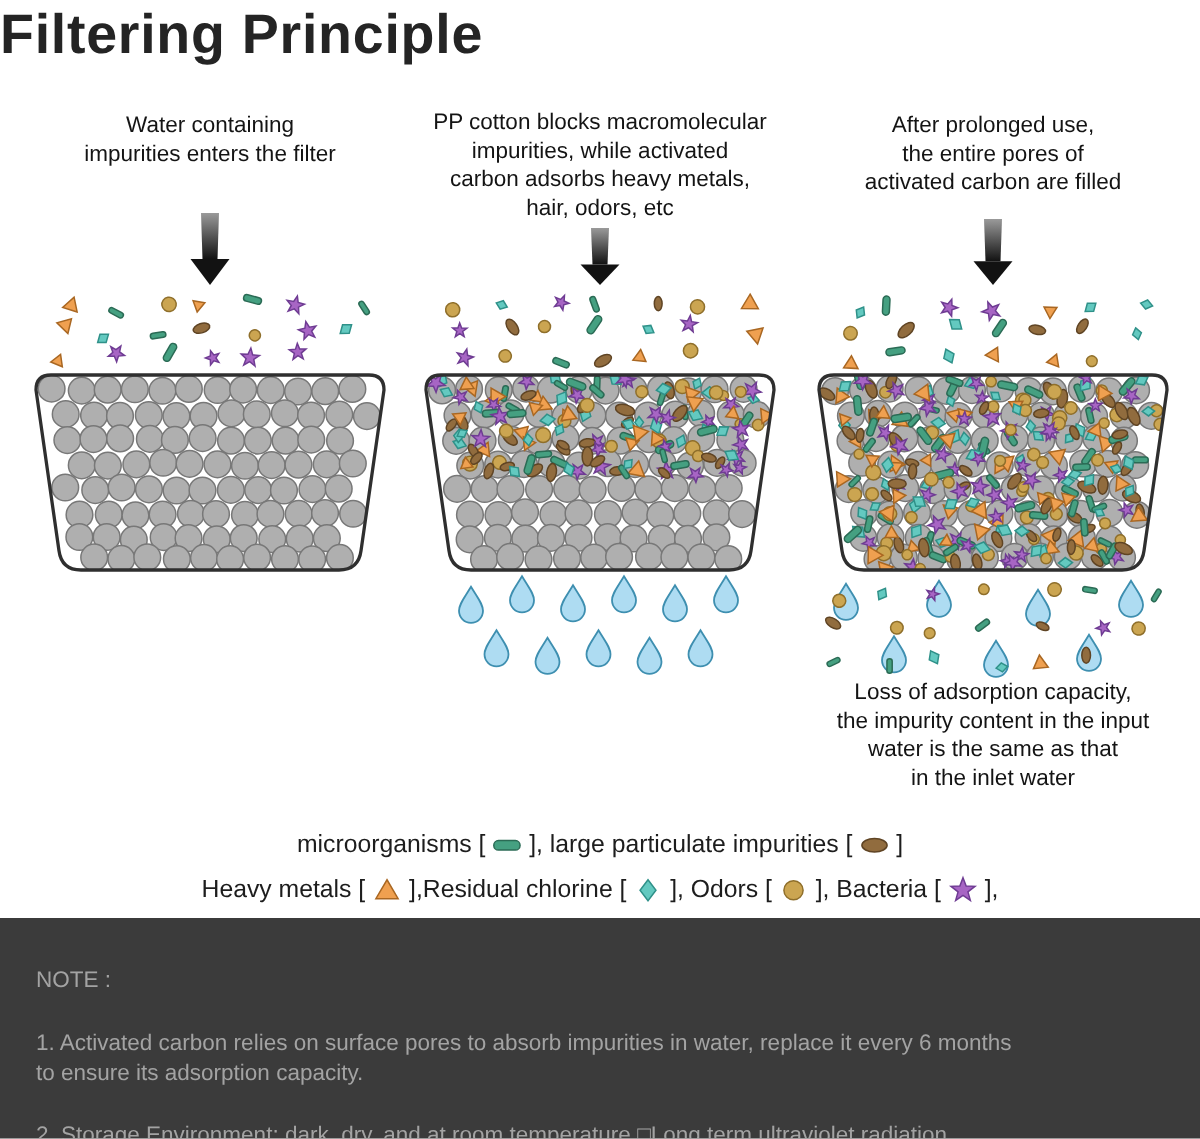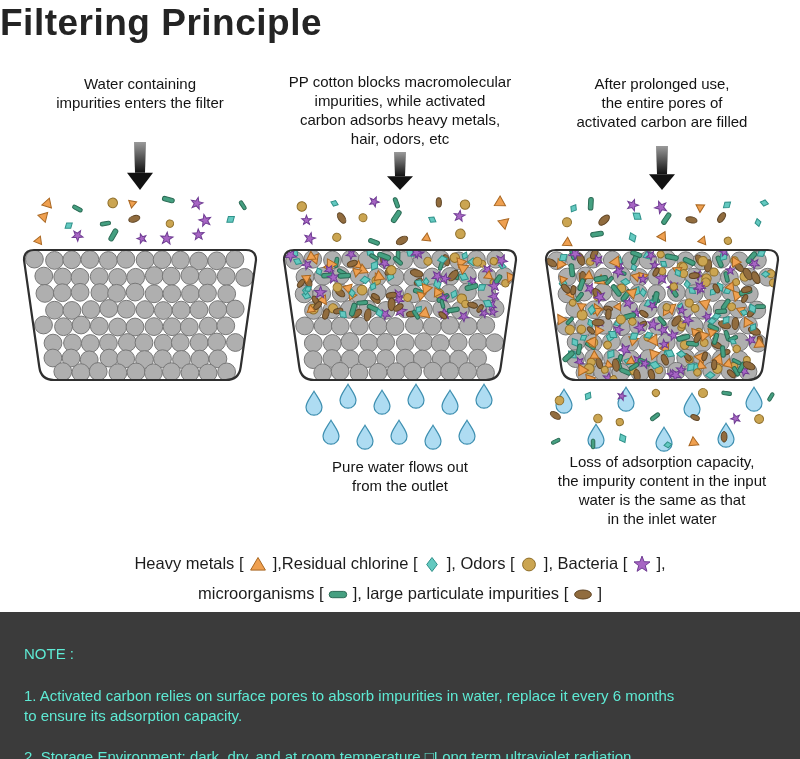--- a/index.html
+++ b/index.html
@@ -25,21 +25,21 @@
 
   #scene { position:absolute; left:0; top:190px; }
 
   .legend { position:absolute; left:0; top:548px; width:100%; text-align:center;
             font-size:16.5px; color:#1d1d1d; }
   .legend-line { white-space:pre-wrap; line-height:30px; }
   .legend-item { display:inline; }
   .leg-icon { vertical-align:-5px; }
 
   .note { position:absolute; left:0; top:612px; width:800px; height:147px;
-          color:#5eead4; padding:11px 24px 0 24px; font-size:15px; line-height:20.5px;
+          color:#a3a3a3; padding:11px 24px 0 24px; font-size:15px; line-height:20.5px;
           white-space:pre-line; }
   .note-heading { margin-bottom:1px; }
 </style>
 </head>
 <body>
 
 <div class="page">
 
   <h1 class="title">Filtering Principle</h1>
 
@@ -1847,54 +1847,52 @@
           <g transform="translate(692.8 253.0) rotate(234)" fill="#EFA050" stroke="#A96722" stroke-width="1">
             <polygon points="0,-4.7 5.0,3.8 -5.0,3.8"></polygon>
           </g>
           <g transform="translate(724.1 246.8) rotate(270)" fill="#916C3E" stroke="#5F4424" stroke-width="1">
             <ellipse rx="5.3" ry="2.9"></ellipse>
           </g>
         </g>
       </g>
     </svg>
 
-  <div class="caption" id="cap-bot-1">Pure water flows out
-from the outlet</div>
   <div class="caption" id="cap-bot-2">Loss of adsorption capacity,
 the impurity content in the input
 water is the same as that
 in the inlet water</div>
 
   <div class="legend">
+    <div class="legend-line" id="legend-line-2"><span class="legend-item"><span>microorganisms [ </span><svg class="leg-icon" width="20" height="20" viewBox="-10 -10 20 20">
+            <g transform="translate(0.0 0.5) rotate(0)" fill="#45A081" stroke="#2B6B55" stroke-width="1">
+              <rect x="-8.8" y="-3.1" width="17.5" height="6.3" rx="3.1"></rect>
+            </g>
+          </svg><span> ], </span></span><span class="legend-item"><span>large particulate impurities [ </span><svg class="leg-icon" width="20" height="20" viewBox="-10 -10 20 20">
+            <g transform="translate(0.0 0.5) rotate(0)" fill="#916C3E" stroke="#5F4424" stroke-width="1">
+              <ellipse rx="8.4" ry="4.5"></ellipse>
+            </g>
+          </svg><span> ]</span></span></div>
     <div class="legend-line" id="legend-line-1"><span class="legend-item"><span>Heavy metals [ </span><svg class="leg-icon" width="20" height="20" viewBox="-10 -10 20 20">
             <g transform="translate(0.0 0.5) rotate(0)" fill="#EFA050" stroke="#A96722" stroke-width="1">
               <polygon points="0,-7.0 7.4,5.6 -7.4,5.6"></polygon>
             </g>
           </svg><span> ],</span></span><span class="legend-item"><span>Residual chlorine [ </span><svg class="leg-icon" width="20" height="20" viewBox="-10 -10 20 20">
             <g transform="translate(0.0 0.5) rotate(0)" fill="#63C9C0" stroke="#2F9189" stroke-width="1">
               <polygon points="0,-7.0 5.3,0 0,7.0 -5.3,0"></polygon>
             </g>
           </svg><span> ], </span></span><span class="legend-item"><span>Odors [ </span><svg class="leg-icon" width="20" height="20" viewBox="-10 -10 20 20">
             <g transform="translate(0.0 0.5) rotate(0)" fill="#CBA551" stroke="#8F6F2B" stroke-width="1">
               <circle r="6.4"></circle>
             </g>
           </svg><span> ], </span></span><span class="legend-item"><span>Bacteria [ </span><svg class="leg-icon" width="20" height="20" viewBox="-10 -10 20 20">
             <g transform="translate(0.0 0.5) rotate(0)" fill="#A765C4" stroke="#6F3C93" stroke-width="1">
               <polygon points="0.0,-8.4 2.1,-2.8 8.0,-2.6 3.3,1.1 4.9,6.8 0.0,3.5 -4.9,6.8 -3.3,1.1 -8.0,-2.6 -2.1,-2.8"></polygon>
             </g>
           </svg><span> ],</span></span></div>
-    <div class="legend-line" id="legend-line-2"><span class="legend-item"><span>microorganisms [ </span><svg class="leg-icon" width="20" height="20" viewBox="-10 -10 20 20">
-            <g transform="translate(0.0 0.5) rotate(0)" fill="#45A081" stroke="#2B6B55" stroke-width="1">
-              <rect x="-8.8" y="-3.1" width="17.5" height="6.3" rx="3.1"></rect>
-            </g>
-          </svg><span> ], </span></span><span class="legend-item"><span>large particulate impurities [ </span><svg class="leg-icon" width="20" height="20" viewBox="-10 -10 20 20">
-            <g transform="translate(0.0 0.5) rotate(0)" fill="#916C3E" stroke="#5F4424" stroke-width="1">
-              <ellipse rx="8.4" ry="4.5"></ellipse>
-            </g>
-          </svg><span> ]</span></span></div>
   </div>
 
   <div class="note" id="note" style="background: rgb(59, 59, 59);">
     <div class="note-heading">NOTE :</div>
     <div>1. Activated carbon relies on surface pores to absorb impurities in water, replace it every 6 months
 to ensure its adsorption capacity.</div>
     <div>2. Storage Environment: dark, dry, and at room temperature.□Long term ultraviolet radiation,
 high temperatures, and humid environments may affect the performance of activated carbon,
 thereby reducing its adsorption capacity</div>
   </div>

